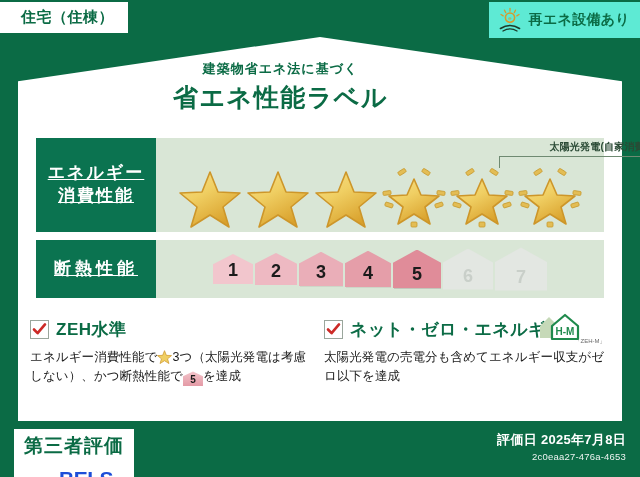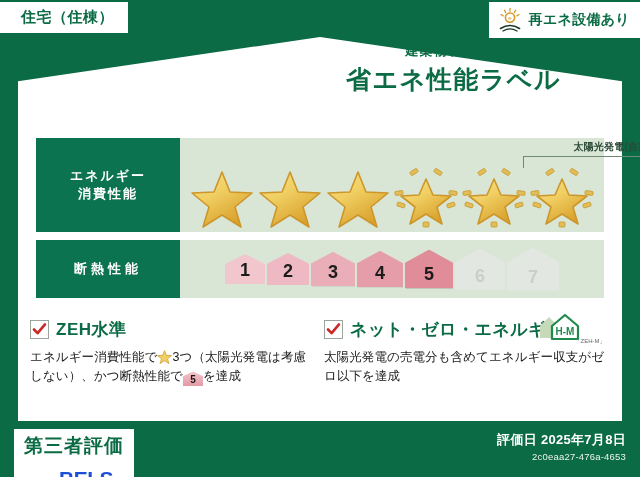--- a/index.html
+++ b/index.html
@@ -31,61 +31,62 @@
     position: absolute; left: 0; top: 2px;
     background: #ffffff;
     padding: 6px 14px 6px 21px;
     font-size: 15px; font-weight: bold;
     color: #0b6b45;
     letter-spacing: 0.5px;
     z-index: 5;
   }
   .chip-right {
     position: absolute; right: 0; top: 2px;
-    background: #ffffff;
+    background: #5eead4;
     padding: 5px 10px 5px 8px;
     display: flex; align-items: center; gap: 6px;
     z-index: 5;
   }
   .chip-right .txt {
     font-size: 14px; font-weight: bold; color: #0b6b45;
     letter-spacing: 0.3px;
   }
   .sun-icon { width: 26px; height: 26px; display:block; }
 
   
   .title-wrap {
-    position: absolute; left: 0; top: 42px; width: 561px;
-    text-align: right; z-index: 4;
+    position: absolute; left: 0; top: 60px; width: 561px;
+    text-align: center; z-index: 4;
   }
   .title-sub {
     font-size: 13px; font-weight: bold; color: #0b6b45;
     letter-spacing: 1px; margin-bottom: 3px;
   }
   .title-main {
     font-size: 25px; font-weight: bold; color: #0b6b45;
     letter-spacing: 1.5px;
   }
 
   
   .row {
     position: absolute; left: 36px; width: 568px;
     display: flex; align-items: stretch;
   }
   .row-energy { top: 138px; height: 94px; }
   .row-insul  { top: 240px; height: 58px; }
 
   .row-label {
-    width: 144px; background: #0b7350;
+    width: 120px; background: #0b7350;
     color: #ffffff; font-weight: bold;
     display: flex; flex-direction: column;
     align-items: center; justify-content: center;
     letter-spacing: 2px; line-height: 1.35;
-    font-size: 13px;
+    font-size: 17px;
     flex: none;
+    text-decoration: underline;
   }
   .row-label.one-line { letter-spacing: 4px; }
   .row-value {
     flex: 1; background: #d9e6d6;
     position: relative;
   }
 
   
   .stars {
     position: absolute; left: 0; right: 0; bottom: 3px;

